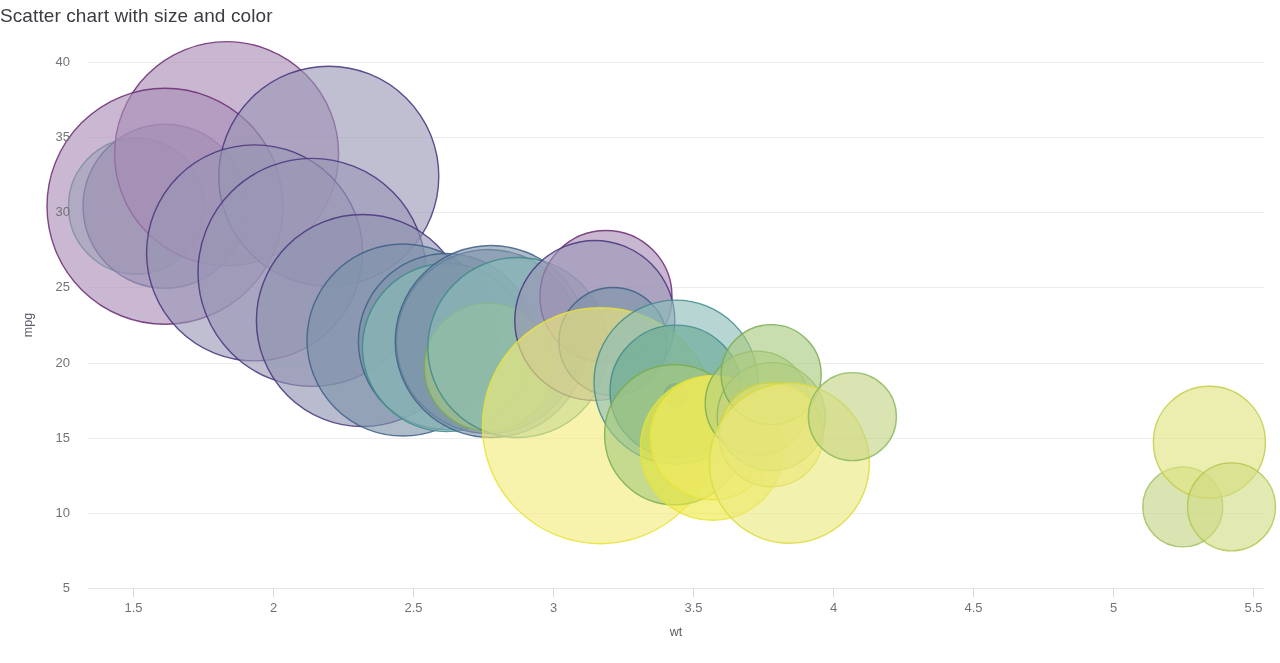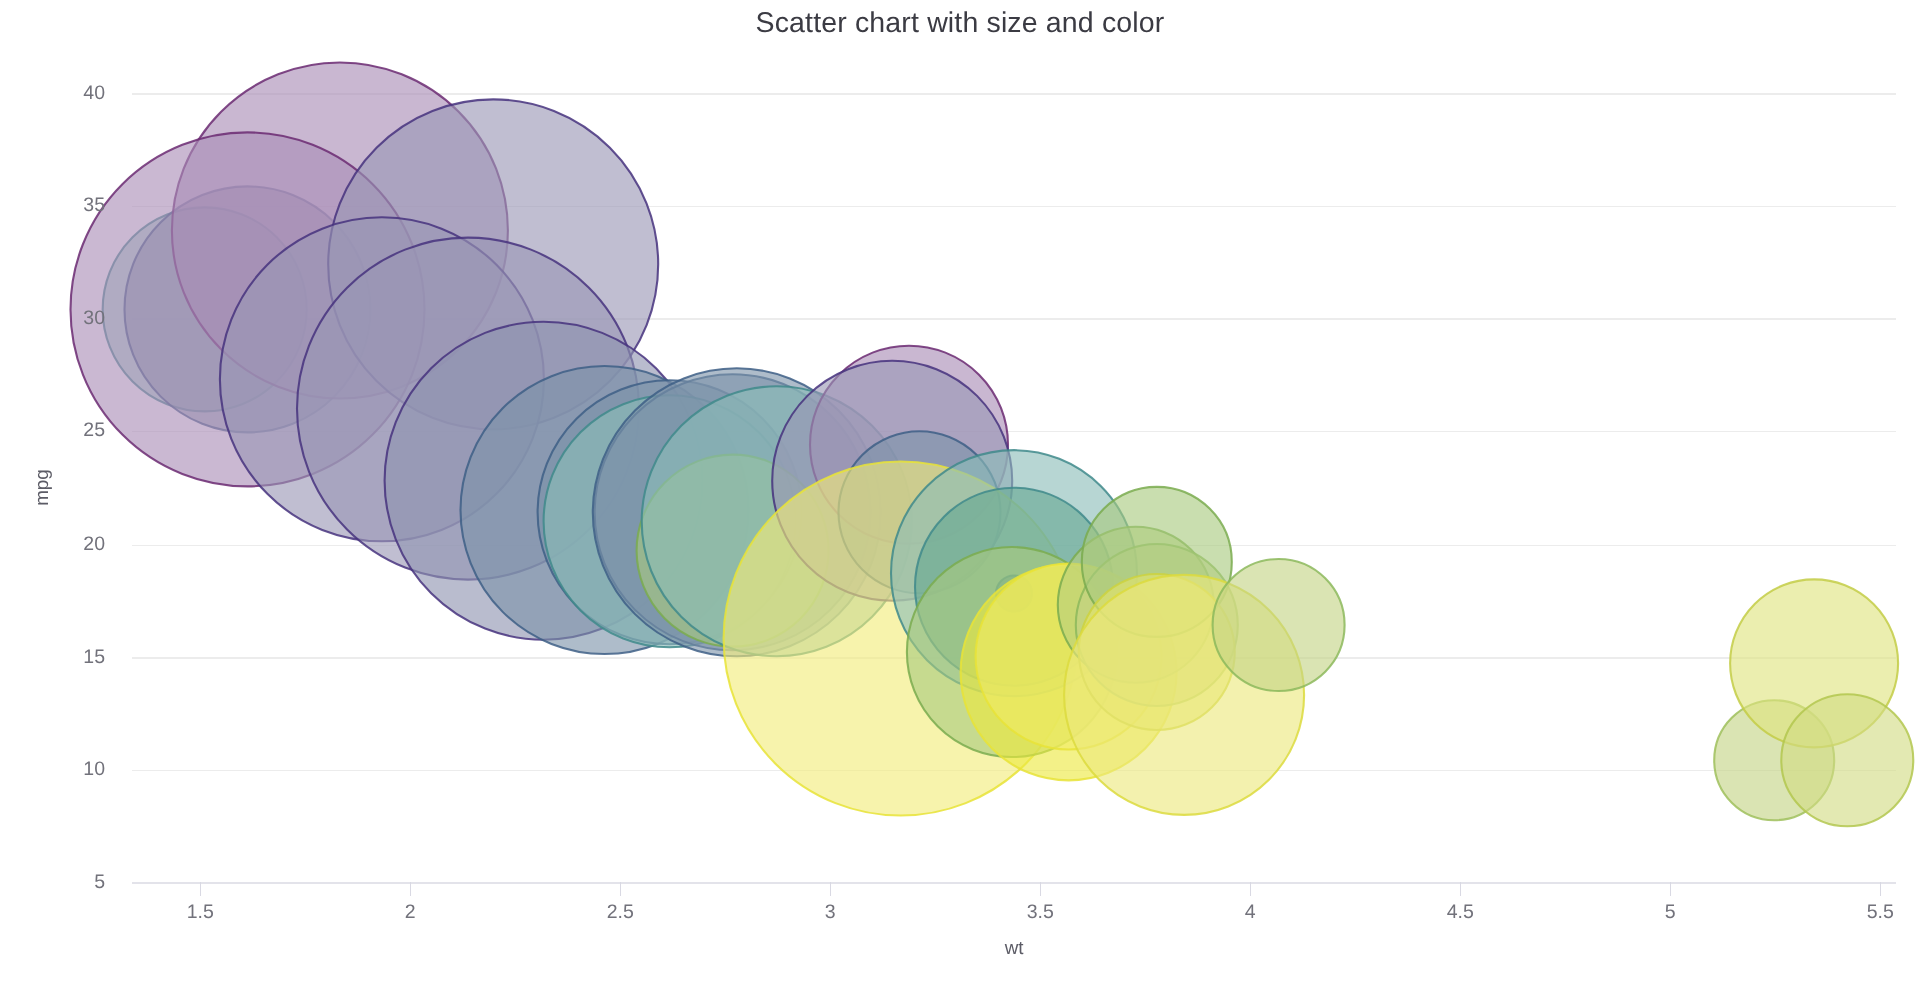--- a/index.html
+++ b/index.html
@@ -18,21 +18,20 @@
     position: absolute;
     left: 0; top: 0;
     width: 1280px;
     height: 663px;
   }
   #chart-title {
     position: absolute;
     left: 0;
     top: 5px;
     width: 1280px;
-    text-align: center;
     font-size: 19px;
     color: #3b3b43;
     font-weight: 400;
     letter-spacing: 0.1px;
   }
   svg.plot {
     position: absolute;
     left: 0;
     top: 0;
     width: 1280px;

